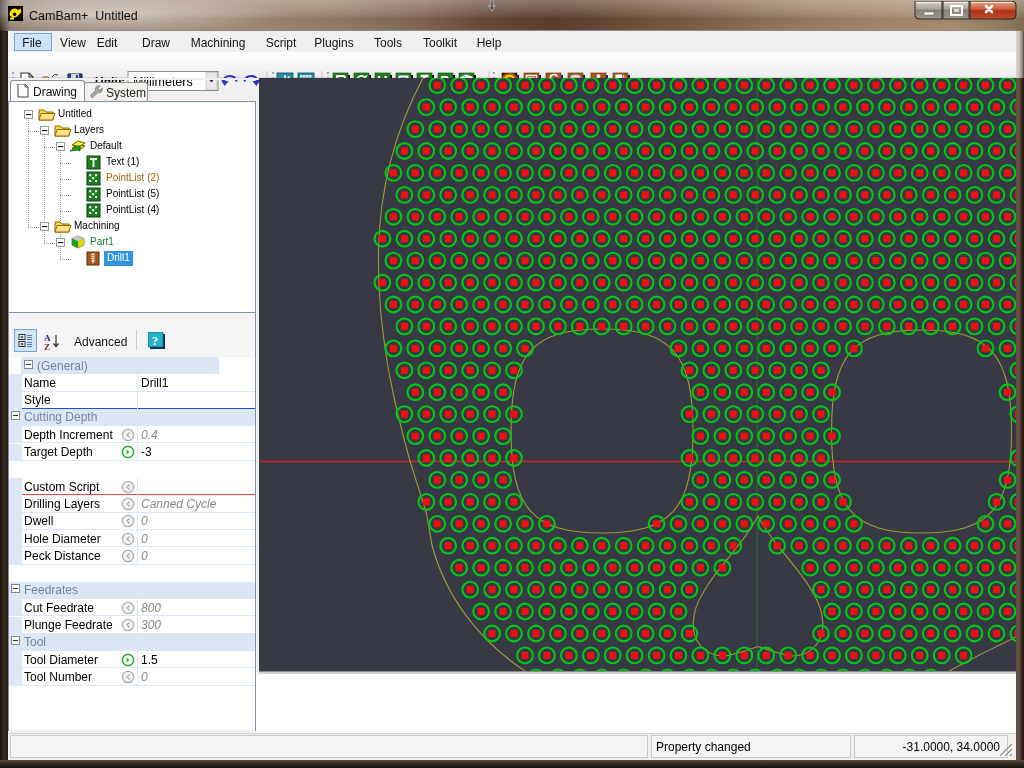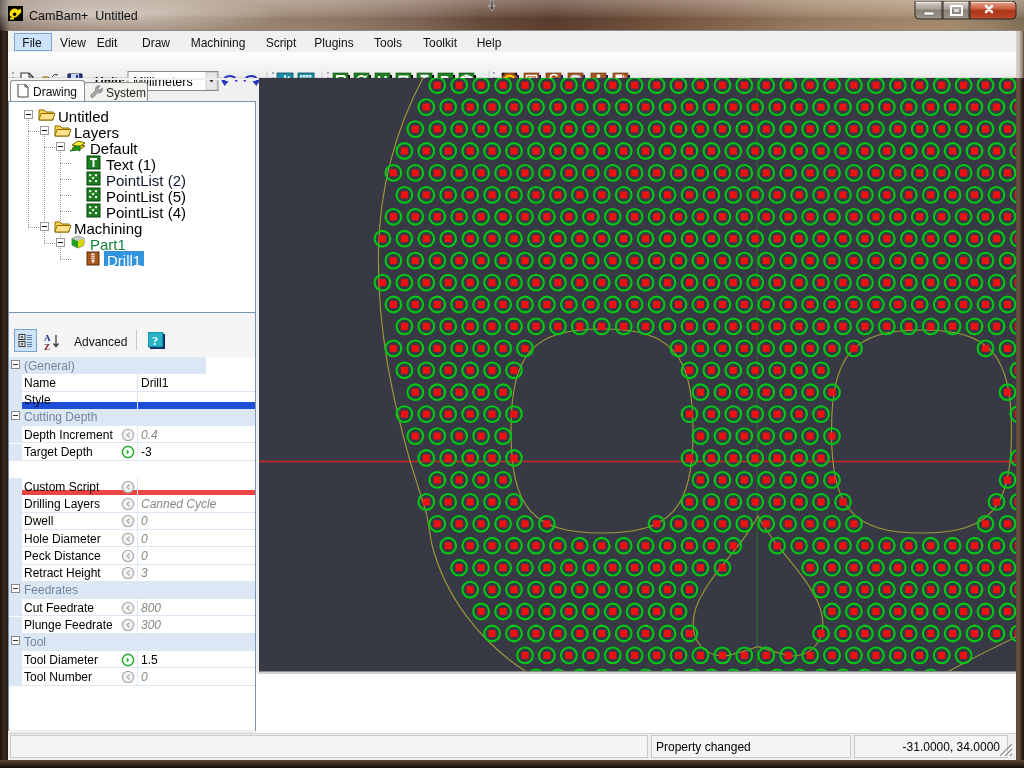--- a/index.html
+++ b/index.html
@@ -1,19 +1,19 @@
 <!DOCTYPE html>
 <html><head><meta charset="utf-8"><title>CamBam+ Untitled</title>
 <style>
 *{margin:0;padding:0;box-sizing:border-box}
 html,body{width:1024px;height:768px;overflow:hidden}
 body{font-family:"Liberation Sans",sans-serif;font-size:12px;background:#f0f0f0;position:relative}
 .abs{position:absolute}
 svg{display:block}
-.tree{font-size:15px}
+.tree{font-size:10px}
 </style></head>
 <body>
 
 <div class="abs" style="left:0;top:0;width:1024px;height:31px;background:
 radial-gradient(ellipse 260px 26px at 100px 15px,rgba(255,255,255,.50),rgba(255,255,255,0) 72%),
 linear-gradient(180deg,rgba(255,255,255,.28),rgba(255,255,255,.08) 45%,rgba(0,0,0,.07) 60%,rgba(0,0,0,.02)),
 linear-gradient(90deg,#2a221c 0,#8f7a68 1%,#a08a7a 7%,#a8937f 15%,#a18b77 25%,#97806c 33%,#84695a 41%,#6b4f3e 47%,#5e4030 54%,#74543f 63%,#8a6a52 71%,#9d8166 79%,#a88c6f 87%,#ab9172 93%,#9a8468 97%,#857258 100%)"></div>
 <div class="abs" style="left:0;top:31px;width:8px;height:729px;background:linear-gradient(90deg,#19120d,#3a2c1e 55%,#241a12)"></div>
 <div class="abs" style="left:1016px;top:31px;width:8px;height:47px;background:linear-gradient(90deg,#d8d3cd,#c9c2ba 40%,#8a7a6c 85%,#4a3a30)"></div>
 <div class="abs" style="left:1016px;top:78px;width:8px;height:682px;background:linear-gradient(90deg,#5d4a3d,#6b5342 35%,#2c2019 80%,#171009)"></div>
@@ -303,21 +303,21 @@
       <rect x="1" y="1" width="13" height="13" fill="#1f7d22" stroke="#06420a"></rect>
       <g fill="#fff">
         <rect x="3.2" y="3.2" width="2" height="2"></rect>
         <rect x="9" y="3.2" width="2" height="2"></rect>
         <rect x="6.1" y="6.1" width="2" height="2"></rect>
         <rect x="3.2" y="9" width="2" height="2"></rect>
         <rect x="9" y="9" width="2" height="2"></rect>
       </g>
     </svg>
   </div>
-<div class="abs tree" style="left:106px;top:172px;color:#0f172a">PointList (2)</div>
+<div class="abs tree" style="left:106px;top:172px;color:#a16207">PointList (2)</div>
 <div class="abs" style="left:86px;top:187px">
     <svg width="15" height="15">
       <rect x="1" y="1" width="13" height="13" fill="#1f7d22" stroke="#06420a"></rect>
       <g fill="#fff">
         <rect x="3.2" y="3.2" width="2" height="2"></rect>
         <rect x="9" y="3.2" width="2" height="2"></rect>
         <rect x="6.1" y="6.1" width="2" height="2"></rect>
         <rect x="3.2" y="9" width="2" height="2"></rect>
         <rect x="9" y="9" width="2" height="2"></rect>
       </g>
@@ -392,32 +392,32 @@
 <div class="abs" style="left:148px;top:332px">
     <svg width="17" height="17">
       <rect x="2" y="2" width="15" height="15" fill="#0a2a6a"></rect>
       <rect x="0" y="0" width="15" height="15" fill="#26b3c6" stroke="#0a6a7a" stroke-width=".8"></rect>
       <text x="4" y="12.5" font-size="12.5" font-weight="bold" fill="#fff" font-family="Liberation Serif">?</text>
     </svg>
   </div>
 
 <div class="abs" style="left:8px;top:356.5px;width:248px;height:329.7px;border-top:1px solid #c8d4e4"></div>
 <div class="abs" style="left:8px;top:357.0px;width:248px;height:373px;background:#fff">
-<div class="abs" style="left:0;top:0.0px;width:198px;height:17.3px;background:#dbe7f5">
+<div class="abs" style="left:13px;top:0.0px;width:198px;height:17.3px;background:#dbe7f5">
       <div class="abs" style="left:3px;top:2.5px;width:9px;height:9px;background:#fff;border:1px solid #888"></div>
       <div class="abs" style="left:5px;top:6.5px;width:5px;height:1px;background:#333"></div>
       <div class="abs" style="left:16px;top:1.5px;color:#70859e">(General)</div>
     </div>
 <div class="abs" style="left:0;top:17.3px;width:248px;height:17.3px;border-bottom:1px solid #dbe7f5">
       <div class="abs" style="left:0;top:0;width:13.5px;height:17.3px;background:#dbe7f5"></div>
       <div class="abs" style="left:129px;top:0;width:1px;height:17.3px;background:#dbe7f5"></div>
       <div class="abs" style="left:16px;top:1.5px;color:#000">Name</div>
 <div class="abs" style="left:133px;top:1.5px;color:#000">Drill1</div>
 </div>
-<div class="abs" style="left:0;top:34.6px;width:248px;height:17.3px;border-bottom:7px solid #1d4ed8">
+<div class="abs" style="left:0;top:34.6px;width:248px;height:17.3px;border-bottom:1px solid #1d4ed8">
       <div class="abs" style="left:0;top:0;width:13.5px;height:17.3px;background:#dbe7f5"></div>
       <div class="abs" style="left:129px;top:0;width:1px;height:17.3px;background:#dbe7f5"></div>
       <div class="abs" style="left:16px;top:1.5px;color:#000">Style</div>
 </div>
 <div class="abs" style="left:0;top:51.9px;width:248px;height:17.3px;background:#dbe7f5">
       <div class="abs" style="left:3px;top:2.5px;width:9px;height:9px;background:#fff;border:1px solid #888"></div>
       <div class="abs" style="left:5px;top:6.5px;width:5px;height:1px;background:#333"></div>
       <div class="abs" style="left:16px;top:1.5px;color:#70859e">Cutting Depth</div>
     </div>
 <div class="abs" style="left:0;top:69.2px;width:248px;height:17.3px;border-bottom:1px solid #dbe7f5">
@@ -437,21 +437,21 @@
       <div class="abs" style="left:129px;top:0;width:1px;height:17.3px;background:#dbe7f5"></div>
       <div class="abs" style="left:16px;top:1.5px;color:#000">Target Depth</div>
 <div class="abs" style="left:113px;top:1.5px">
         <svg width="14" height="14">
           <circle cx="7" cy="7" r="5.6" fill="#f2fff2" stroke="#3aaa3a" stroke-width="1.6"></circle>
           <path d="M5.6,4.4 L8.4,7 L5.6,9.6 Z" fill="#3aaa3a"></path>
         </svg>
       </div>
 <div class="abs" style="left:133px;top:1.5px;color:#000">-3</div>
 </div>
-<div class="abs" style="left:0;top:121.1px;width:248px;height:17.3px;border-bottom:5px solid #ef4444">
+<div class="abs" style="left:0;top:121.1px;width:248px;height:17.3px;border-bottom:1px solid #ef4444">
       <div class="abs" style="left:0;top:0;width:13.5px;height:17.3px;background:#dbe7f5"></div>
       <div class="abs" style="left:129px;top:0;width:1px;height:17.3px;background:#dbe7f5"></div>
       <div class="abs" style="left:16px;top:1.5px;color:#000">Custom Script</div>
 <div class="abs" style="left:113px;top:1.5px">
         <svg width="14" height="14">
           <circle cx="7" cy="7" r="5.6" fill="#f4f4f4" stroke="#b0b0b0" stroke-width="1.4"></circle>
           <path d="M8.6,4.4 L6,7 L8.6,9.6" fill="none" stroke="#b0b0b0" stroke-width="1.4"></path>
         </svg>
       </div>
 </div>
@@ -495,32 +495,20 @@
       <div class="abs" style="left:0;top:0;width:13.5px;height:17.3px;background:#dbe7f5"></div>
       <div class="abs" style="left:129px;top:0;width:1px;height:17.3px;background:#dbe7f5"></div>
       <div class="abs" style="left:16px;top:1.5px;color:#000">Peck Distance</div>
 <div class="abs" style="left:113px;top:1.5px">
         <svg width="14" height="14">
           <circle cx="7" cy="7" r="5.6" fill="#f4f4f4" stroke="#b0b0b0" stroke-width="1.4"></circle>
           <path d="M8.6,4.4 L6,7 L8.6,9.6" fill="none" stroke="#b0b0b0" stroke-width="1.4"></path>
         </svg>
       </div>
 <div class="abs" style="left:133px;top:1.5px;color:#888;font-style:italic">0</div>
-</div>
-<div class="abs" style="left:0;top:207.6px;width:248px;height:17.3px;border-bottom:1px solid #dbe7f5">
-      <div class="abs" style="left:0;top:0;width:13.5px;height:17.3px;background:#dbe7f5"></div>
-      <div class="abs" style="left:129px;top:0;width:1px;height:17.3px;background:#dbe7f5"></div>
-      <div class="abs" style="left:16px;top:1.5px;color:#000">Retract Height</div>
-<div class="abs" style="left:113px;top:1.5px">
-        <svg width="14" height="14">
-          <circle cx="7" cy="7" r="5.6" fill="#f4f4f4" stroke="#b0b0b0" stroke-width="1.4"></circle>
-          <path d="M8.6,4.4 L6,7 L8.6,9.6" fill="none" stroke="#b0b0b0" stroke-width="1.4"></path>
-        </svg>
-      </div>
-<div class="abs" style="left:133px;top:1.5px;color:#888;font-style:italic">3</div>
 </div>
 <div class="abs" style="left:0;top:224.9px;width:248px;height:17.3px;background:#dbe7f5">
       <div class="abs" style="left:3px;top:2.5px;width:9px;height:9px;background:#fff;border:1px solid #888"></div>
       <div class="abs" style="left:5px;top:6.5px;width:5px;height:1px;background:#333"></div>
       <div class="abs" style="left:16px;top:1.5px;color:#70859e">Feedrates</div>
     </div>
 <div class="abs" style="left:0;top:242.2px;width:248px;height:17.3px;border-bottom:1px solid #dbe7f5">
       <div class="abs" style="left:0;top:0;width:13.5px;height:17.3px;background:#dbe7f5"></div>
       <div class="abs" style="left:129px;top:0;width:1px;height:17.3px;background:#dbe7f5"></div>
       <div class="abs" style="left:16px;top:1.5px;color:#000">Cut Feedrate</div>

